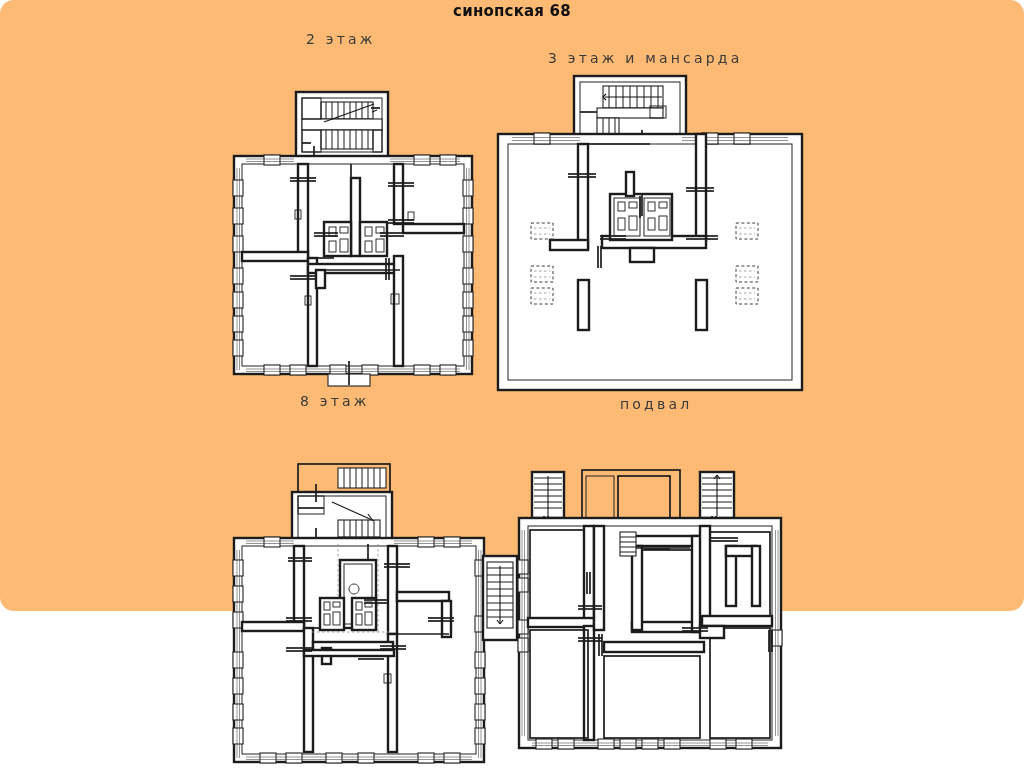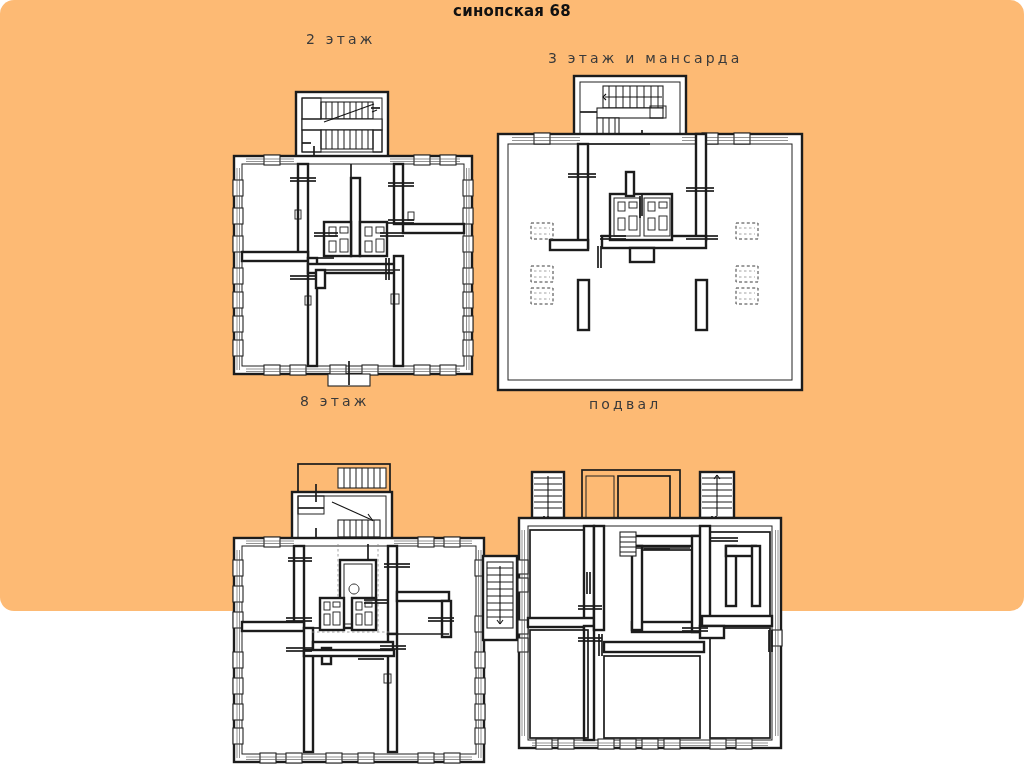--- a/index.html
+++ b/index.html
@@ -38,21 +38,21 @@
     position: absolute;
     font-size: 14px;
     font-weight: normal;
     letter-spacing: 3.2px;
     color: #3a3a3a;
     white-space: nowrap;
   }
   #cap-floor2 { left: 306px; top: 31px; }
   #cap-floor3 { left: 548px; top: 41px; margin-top: 9px; }
   #cap-floor1 { left: 300px; top: 393px; }
-  #cap-basement { left: 589px; top: 396px; }
+  #cap-basement { left: 620px; top: 396px; }
 
   svg.plan {
     position: absolute;
     overflow: visible;
   }
   #plan-floor2-svg { left: 228px; top: 86px; }
   #plan-floor3-svg { left: 490px; top: 68px; }
   #plan-floor1-svg { left: 228px; top: 456px; }
   #plan-basement-svg { left: 514px; top: 460px; }
   .wall-med   { fill: none; stroke: #1c1c1c; stroke-width: 1.7; }

